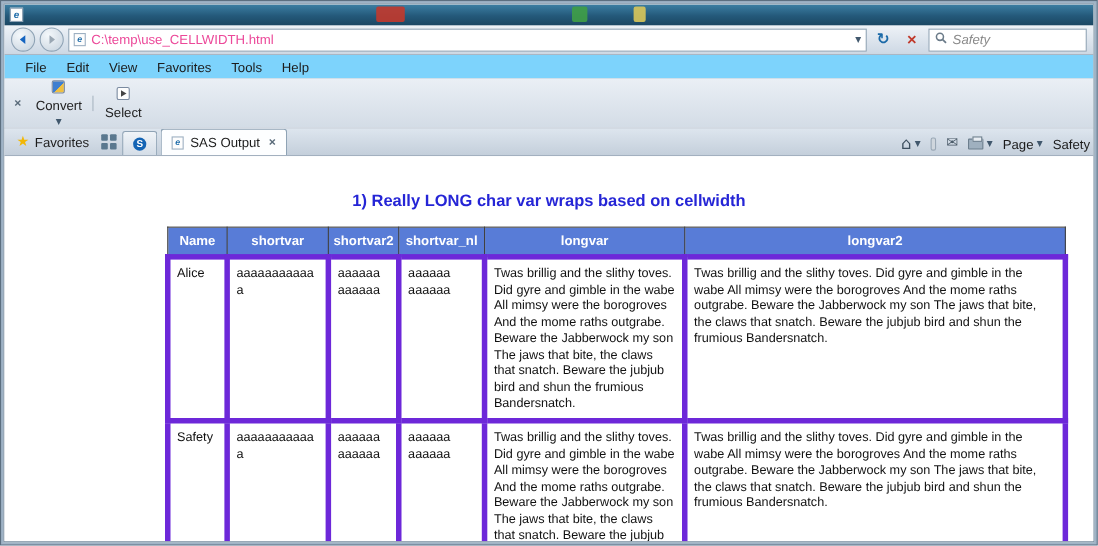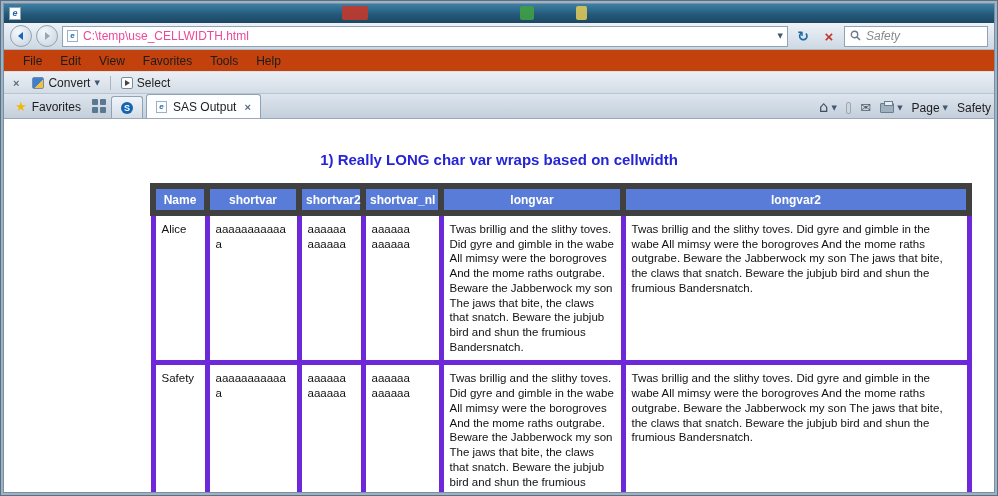--- a/index.html
+++ b/index.html
@@ -60,33 +60,33 @@
   .glyph-refresh { font-family:"DejaVu Sans", sans-serif; color:#1b6aa8; font-size:14px; font-weight:bold; }
   .glyph-stop    { color:#c0392b; font-size:15px; font-weight:bold; line-height:1; }
   .search-box {
     flex:1; height:21px; background:#fff; border:1px solid #8fa3b5;
     display:flex; align-items:center; gap:5px; padding:0 5px;
   }
   .search-text { color:#8a8a8a; font-size:12px; font-style:italic; }
 
   
   .menubar {
-    flex:0 0 22px; background:#c2410c; border-bottom:1px solid #d9e0e8;
+    flex:0 0 22px; background:#7dd3fc; border-bottom:1px solid #d9e0e8;
     display:flex; align-items:center; padding-left:10px; font-size:12px; color:#1c1c1c;
   }
   .menu-item { padding:2px 9px; cursor:default; }
 
   
   .commandbar {
     flex:0 0 22px; background:linear-gradient(180deg,#eaeff5,#d3dce6);
     border-bottom:1px solid #b9c4d0;
     display:flex; align-items:center; gap:6px; padding:0 6px; font-size:12px; color:#222;
   }
   .toolbar-close { color:#5a6b7a; font-weight:bold; font-size:11px; padding:0 3px; }
-  .cmd-group { display:flex; align-items:center; gap:4px; padding:1px 4px; }
+  .cmd-group { display:flex; align-items:center; gap:4px; padding:1px 4px;flex-direction:column; }
   .icon-sq { width:12px; height:12px; border-radius:2px; display:inline-block; }
   .icon-convert { background:linear-gradient(135deg,#3f7fd0 55%, #f0c040 55%); border:1px solid #7a8aa0; }
   .icon-select  { background:#fdfdfd; border:1px solid #7a8aa0; position:relative; }
   .icon-select::after { content:""; position:absolute; left:3px; top:2px; border-left:5px solid #444; border-top:3px solid transparent; border-bottom:3px solid transparent; }
   .vsep { width:1px; height:14px; background:#aab6c2; }
 
   
   .tabsrow {
     flex:0 0 25px; background:linear-gradient(180deg,#dde5ee,#c4cfdb);
     border-bottom:1px solid #9aa8b8;
@@ -120,21 +120,21 @@
   
   .content { flex:1; background:#fff; overflow:hidden; }
   .heading { margin-top:32px; text-align:center; color:#2525d6; font-weight:bold; font-size:15px; }
   table.sas {
     border-collapse:collapse; table-layout:fixed;
     width:816px; margin:15px 0 0 146px;
     border:1px solid #3c3c3c;
   }
   table.sas th {
     background:#587cd7; color:#fff; font-weight:bold; font-size:12px;
-    height:27px; border:6px solid #404040; padding:2px 4px;
+    height:27px; border:1px solid #404040; padding:2px 4px;
   }
   table.sas td {
     border:5px solid #6d28d9; vertical-align:top;
     padding:6px 6px; font-size:11.5px; line-height:1.28; color:#111;
     word-wrap:break-word;
   }
 </style>
 </head>
 <body>
 

